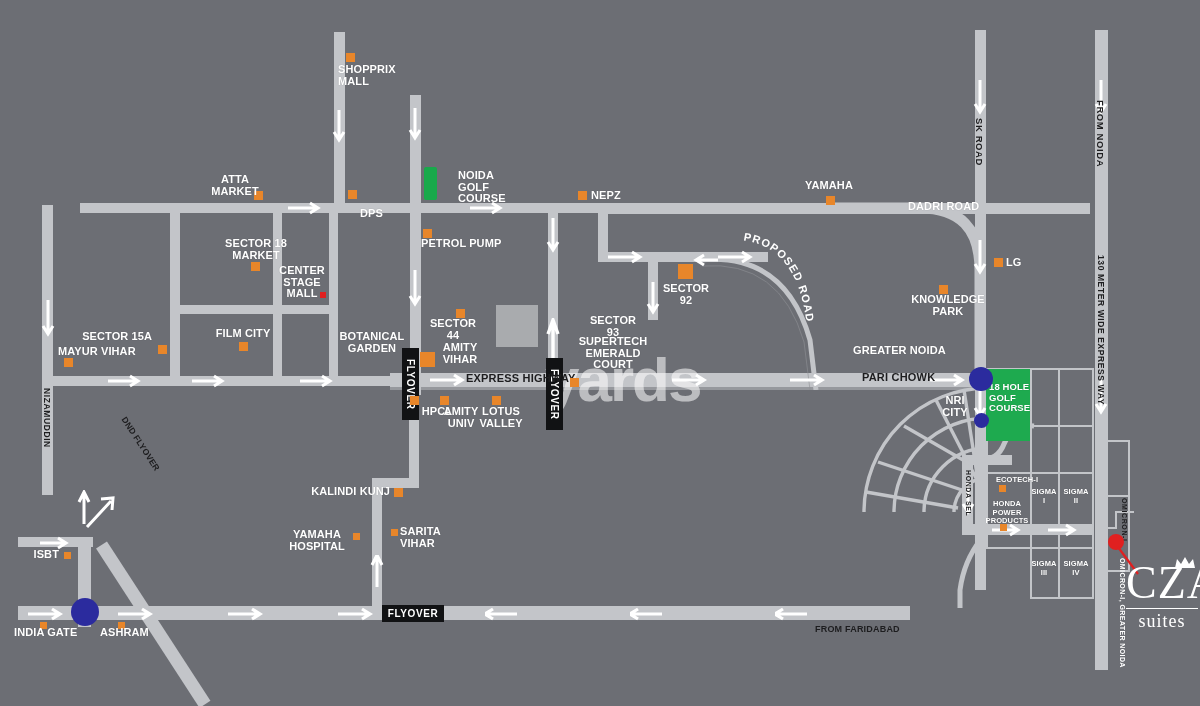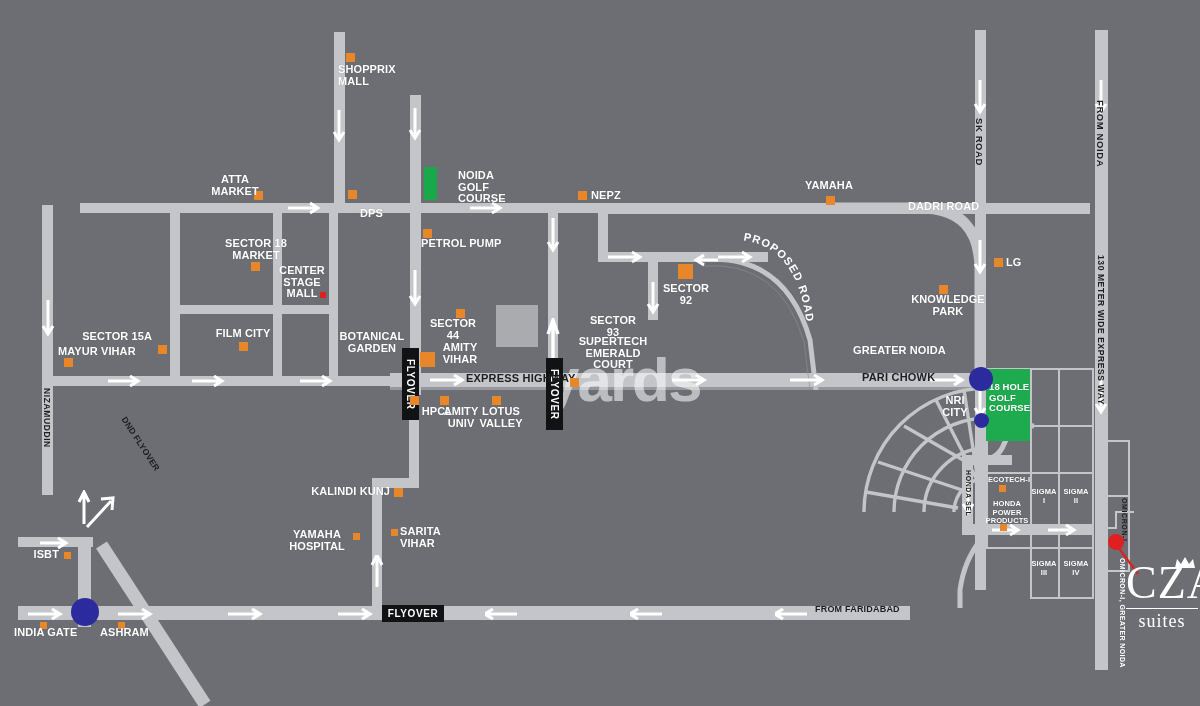--- a/index.html
+++ b/index.html
@@ -402,21 +402,21 @@
     </div>
   <div class="flyover vert" style="left:546px;top:358px;width:17px;height:72px;">
       <span>FLYOVER</span>
     </div>
   <div class="flyover" style="left:382px;top:605px;width:62px;height:17px;">
       <span>FLYOVER</span>
     </div>
 
   <div class="roadlbl" style="left:466px;top:372px;">EXPRESS HIGHWAY</div>
   <div class="roadlbl" style="left:862px;top:371px;">PARI CHOWK</div>
-  <div class="roadlbl sm" style="left:815px;top:604px;">FROM FARIDABAD</div>
+  <div class="roadlbl sm" style="left:815px;top:624px;">FROM FARIDABAD</div>
   <div class="roadlbl vert" style="left:985px;top:118px;"><span>SK ROAD</span></div>
   <div class="roadlbl vert" style="left:1106px;top:100px;"><span>FROM NOIDA</span></div>
   <div class="roadlbl vert" style="left:1106px;top:255px;font-size:8.5px;"><span>130 METER WIDE EXPRESS WAY</span></div>
   <div class="roadlbl vert" style="left:52px;top:388px;font-size:8.5px;"><span>NIZAMUDDIN</span></div>
   <div class="roadlbl" style="left:128px;top:415px;font-size:8.5px;transform:rotate(57deg);transform-origin:0 0;"><span>DND FLYOVER</span></div>
   <div class="roadlbl vert" style="left:972px;top:470px;font-size:7px;"><span>HONDA SEL</span></div>
   <div class="roadlbl vert" style="left:1128px;top:498px;font-size:7px;"><span>OMICRON-I</span></div>
 
   <svg class="arr" style="left:735px;top:232px;width:130px;height:140px;overflow:visible;">
     <defs>
@@ -569,21 +569,21 @@
   <div class="mk sm" style="left:64px;top:552px;"></div>
   <div class="lbl r" style="left:59px;top:549px;">ISBT</div>
 
   <div class="mk sm" style="left:40px;top:622px;"></div>
   <div class="lbl" style="left:14px;top:627px;">INDIA GATE</div>
 
   <div class="mk sm" style="left:118px;top:622px;"></div>
   <div class="lbl" style="left:100px;top:627px;">ASHRAM</div>
 
   <div class="mk sm" style="left:999px;top:485px;"></div>
-  <div class="lbl xs" style="left:988px;top:476px;">ECOTECH-I</div>
+  <div class="lbl xs" style="left:988px;top:476px;padding-left:8px;">ECOTECH-I</div>
 
   <div class="mk sm" style="left:1000px;top:524px;"></div>
   <div class="lbl xs c" style="left:1007px;top:500px;">
     <div>HONDA</div>
     <div>POWER</div>
     <div>PRODUCTS</div>
   </div>
 
   <div class="lbl xs c" style="left:1044px;top:488px;">
     <div>SIGMA</div>

